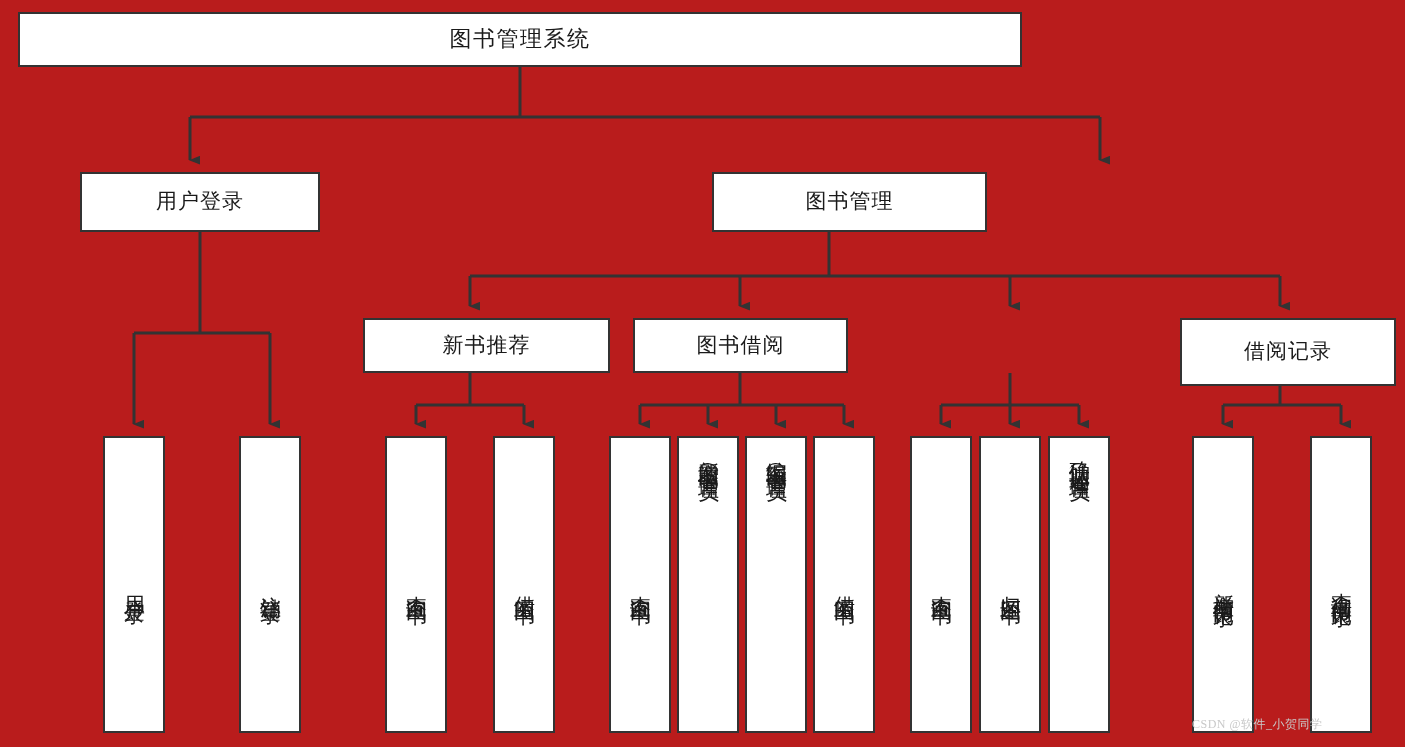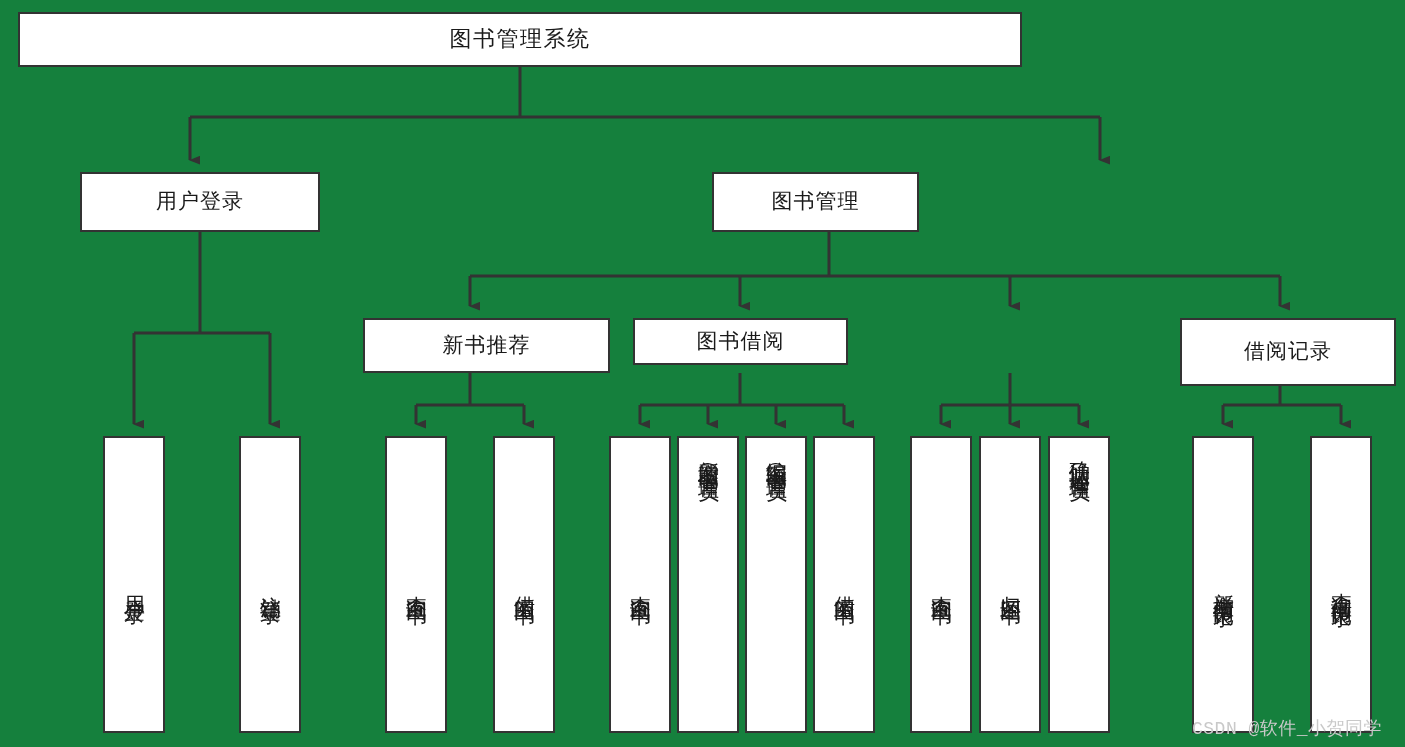--- a/index.html
+++ b/index.html
@@ -8,21 +8,21 @@
     padding: 0;
     background: #ffffff;
   }
   body {
     font-family: "DejaVu Sans", "Liberation Sans", sans-serif;
   }
   #canvas {
     position: relative;
     width: 1405px;
     height: 747px;
-    background: #15803d;
+    background: #b91c1c;
     overflow: hidden;
   }
   #edges {
     position: absolute;
     left: 0;
     top: 0;
     width: 1405px;
     height: 747px;
     pointer-events: none;
   }
@@ -64,26 +64,26 @@
     letter-spacing: 3px;
     line-height: 1;
     white-space: nowrap;
   }
   .node.v.mid {
     align-items: center;
     padding-top: 0;
   }
   .watermark {
     position: absolute;
-    font-size: 18px;
+    font-size: 12px;
     color: #c9c9c9;
     letter-spacing: 0.5px;
     white-space: nowrap;
     z-index: 3;
-    font-family: Liberation Mono, monospace;
+    font-family: Liberation Serif, serif;
   }
 </style>
 </head>
 <body>
 
 <div id="canvas">
 
   <svg id="edges" viewBox="0 0 1405 747" xmlns="http://www.w3.org/2000/svg">
     <defs>
       <marker id="arw" markerWidth="10" markerHeight="11" refX="4.5" refY="10" orient="auto" markerUnits="userSpaceOnUse">
@@ -135,28 +135,28 @@
     </g>
   </svg>
 
   <div class="node h root" style="left:18px; top:12px; width:1004px; height:55px;">
     <span class="lbl">图书管理系统</span>
   </div>
 
   <div class="node h" style="left:80px; top:172px; width:240px; height:60px;">
     <span class="lbl">用户登录</span>
   </div>
-  <div class="node h" style="left:712px; top:172px; width:207px; height:60px;">
+  <div class="node h" style="left:712px; top:172px; width:275px; height:60px;">
     <span class="lbl">图书管理</span>
   </div>
 
   <div class="node h" style="left:363px; top:318px; width:247px; height:55px;">
     <span class="lbl">新书推荐</span>
   </div>
-  <div class="node h" style="left:633px; top:318px; width:215px; height:47px;">
+  <div class="node h" style="left:633px; top:318px; width:215px; height:55px;">
     <span class="lbl">图书借阅</span>
   </div>
   <div class="node h" style="left:1180px; top:318px; width:216px; height:68px;">
     <span class="lbl">借阅记录</span>
   </div>
 
   <div class="node v mid" style="left:103px; top:436px; width:62px; height:297px;">
     <span class="lbl">用户登录</span>
   </div>
   <div class="node v mid" style="left:239px; top:436px; width:62px; height:297px;">

